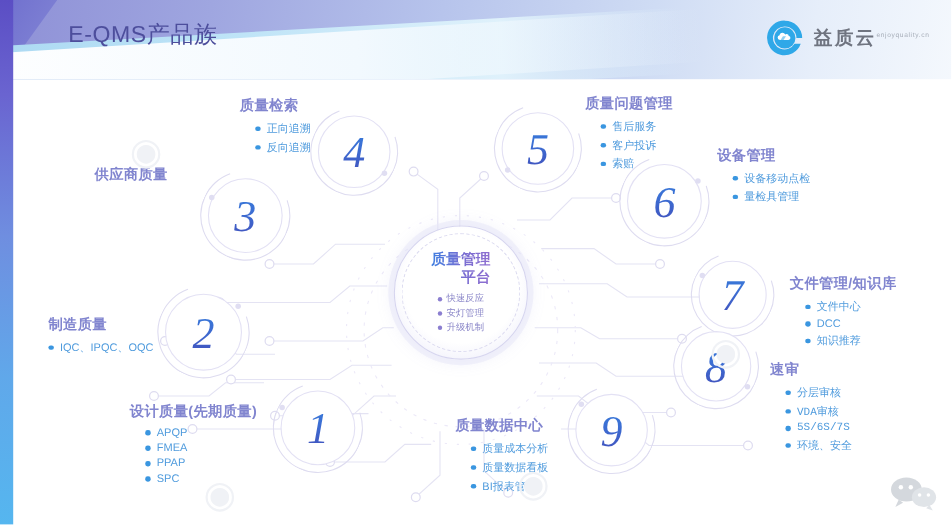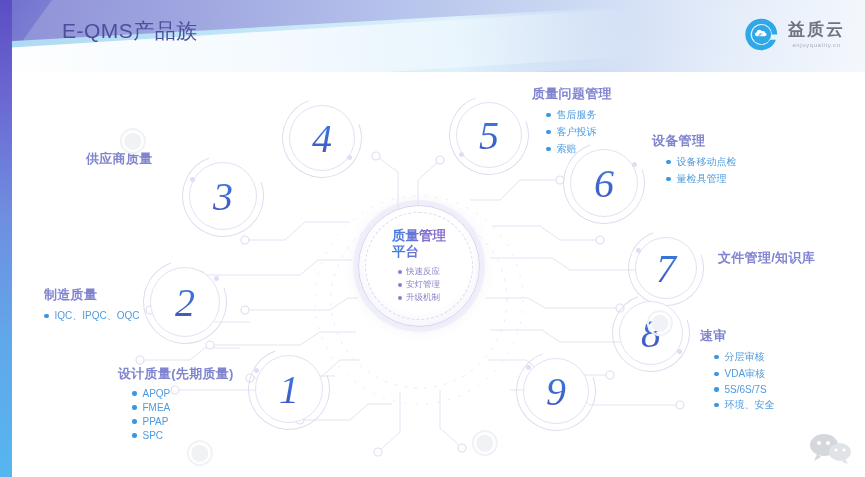--- a/index.html
+++ b/index.html
@@ -39,41 +39,41 @@
     clip-path:polygon(0 0,52px 0,0 72px);z-index:3;
   }
   .title{
     position:absolute;left:62px;top:17px;z-index:7;
     font-size:21px;color:#4d4e9c;letter-spacing:.5px;white-space:nowrap;
   }
 
   
   .logo{position:absolute;right:20px;top:17px;display:flex;align-items:center;gap:9px;z-index:8;}
   .logo-mark{width:35px;height:35px;flex:0 0 auto;}
-  .logo-text{display:flex;flex-direction:column;line-height:1;}
+  .logo-text{display:flex;flex-direction:row;line-height:1;}
   .logo-name{font-size:17px;color:#6f7480;letter-spacing:2px;font-weight:bold;}
   .logo-tag{font-size:6px;color:#a6adb8;letter-spacing:.6px;margin-top:4px;text-align:center;}
 
   
   .circuit{position:absolute;left:0;top:60px;width:865px;height:417px;z-index:1;}
 
   
   .hub{position:absolute;left:358px;top:205px;width:122px;height:122px;z-index:5;}
   .hub-ring{
     position:absolute;inset:0;border-radius:50%;
     background:radial-gradient(circle at 50% 45%,#ffffff 58%,#f4f4fc 76%,#eceafa 100%);
     border:1.5px solid #d6d5ef;
     box-shadow:0 0 0 5px rgba(232,232,248,.55),0 0 16px rgba(150,150,220,.18);
   }
   .hub-inner{
     position:absolute;inset:7px;border-radius:50%;border:1px dashed #dcdbf0;
   }
   .hub-body{position:absolute;inset:0;display:flex;flex-direction:column;align-items:center;justify-content:center;}
   .hub-title{
-    font-size:13.5px;font-weight:bold;text-align:left;line-height:1.15;
+    font-size:13.5px;font-weight:bold;text-align:right;line-height:1.15;
     background:linear-gradient(90deg,#3f7fe0 0%,#7a6ed2 55%,#8f6fd0 100%);
     -webkit-background-clip:text;background-clip:text;color:transparent;
   }
   .hub-list{margin-top:6px;display:flex;flex-direction:column;gap:1px;}
   .hub-li{display:flex;align-items:center;gap:4px;font-size:8.5px;color:#8a86c8;white-space:nowrap;}
   .hub-dot{width:4px;height:4px;border-radius:50%;background:#8b7ed0;flex:0 0 auto;}
 
   
   .ncircle{position:absolute;z-index:4;}
   .ncircle .outer{
@@ -303,20 +303,33 @@
           <span class="bullet"></span>
           <span>PPAP</span>
         </li>
       <li>
           <span class="bullet"></span>
           <span>SPC</span>
         </li>
     </ul>
   </div>
 
+  <div class="grp" style="left:218px;top:87px;">
+    <h3>质量检索</h3>
+    <ul class="ind">
+      <li>
+          <span class="bullet"></span>
+          <span>正向追溯</span>
+        </li>
+      <li>
+          <span class="bullet"></span>
+          <span>反向追溯</span>
+        </li>
+    </ul>
+  </div>
 
   <div class="grp" style="left:532px;top:85px;">
     <h3>质量问题管理</h3>
     <ul class="ind">
       <li>
           <span class="bullet"></span>
           <span>售后服务</span>
         </li>
       <li>
           <span class="bullet"></span>
@@ -338,23 +351,37 @@
         </li>
       <li>
           <span class="bullet"></span>
           <span>量检具管理</span>
         </li>
     </ul>
   </div>
 
   <div class="grp" style="left:718px;top:208px;margin-top:41px;">
     <h3>文件管理/知识库</h3>
-  </div>
-
-  <div class="grp" style="left:700px;top:327px;">
+    <ul class="ind">
+      <li>
+          <span class="bullet"></span>
+          <span>文件中心</span>
+        </li>
+      <li>
+          <span class="bullet"></span>
+          <span>DCC</span>
+        </li>
+      <li>
+          <span class="bullet"></span>
+          <span>知识推荐</span>
+        </li>
+    </ul>
+  </div>
+
+  <div class="grp" style="left:700px;top:327px;font-family:Liberation Mono, monospace;">
     <h3>速审</h3>
     <ul class="ind">
       <li>
           <span class="bullet"></span>
           <span>分层审核</span>
         </li>
       <li>
           <span class="bullet"></span>
           <span>VDA审核</span>
         </li>
@@ -362,20 +389,37 @@
           <span class="bullet"></span>
           <span>5S/6S/7S</span>
         </li>
       <li>
           <span class="bullet"></span>
           <span>环境、安全</span>
         </li>
     </ul>
   </div>
 
+  <div class="grp" style="left:414px;top:378px;">
+    <h3>质量数据中心</h3>
+    <ul class="ind">
+      <li>
+          <span class="bullet"></span>
+          <span>质量成本分析</span>
+        </li>
+      <li>
+          <span class="bullet"></span>
+          <span>质量数据看板</span>
+        </li>
+      <li>
+          <span class="bullet"></span>
+          <span>BI报表管理</span>
+        </li>
+    </ul>
+  </div>
 
   <div class="wm g1 wm-ghost">◉</div>
   <div class="wm g2 wm-ghost">◉</div>
   <div class="wm g3 wm-ghost">◉</div>
   <div class="wm g4 wm-ghost">◉</div>
 
   <div class="wm wm-main">
     <svg width="44" height="32" viewBox="0 0 44 32">
       <ellipse cx="15" cy="12" rx="14" ry="11" fill="#9aa3ae"></ellipse>
       <path d="M8 21 L5 28 L12 24 Z" fill="#9aa3ae"></path>

